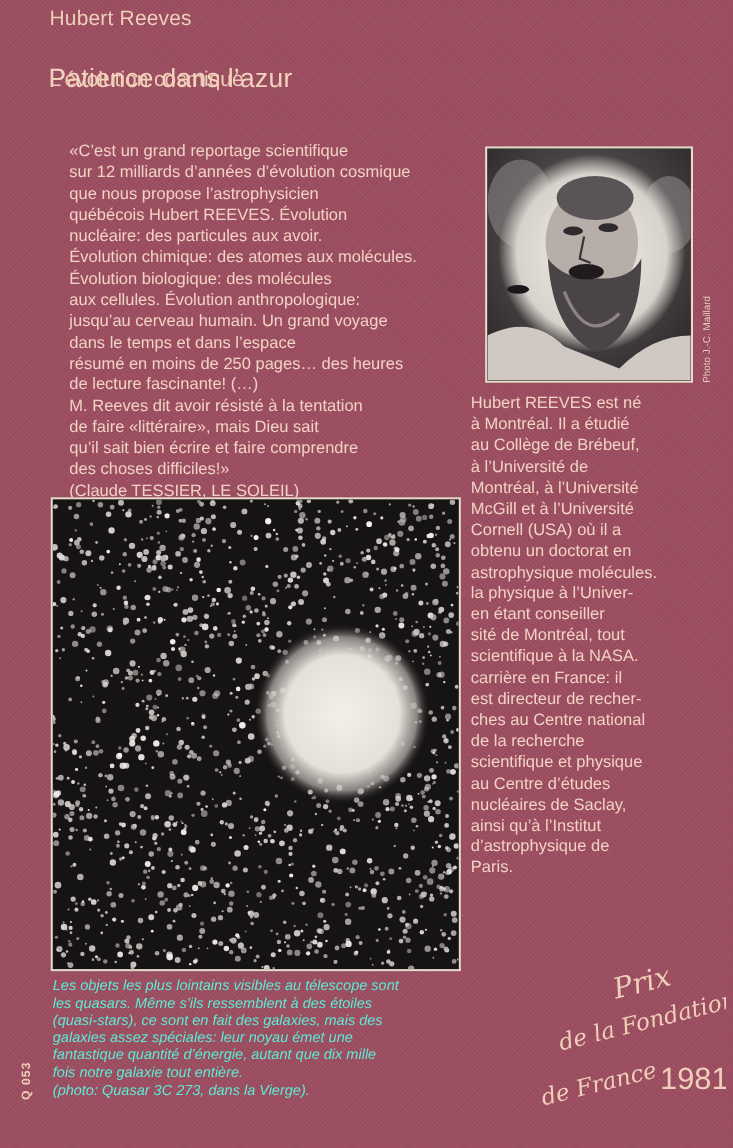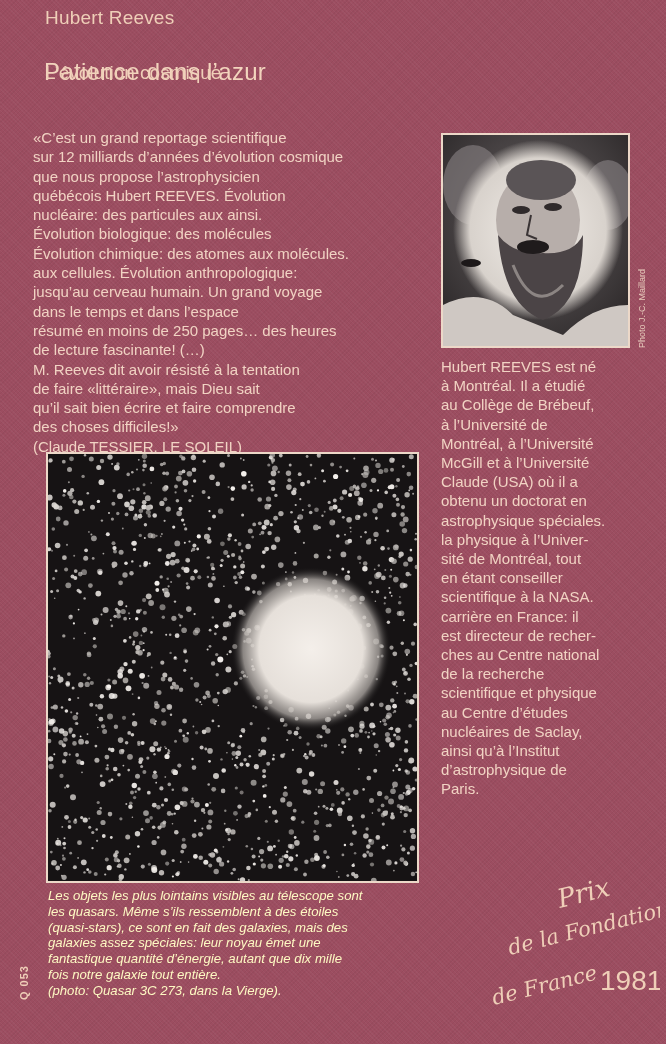--- a/index.html
+++ b/index.html
@@ -9,63 +9,63 @@
     background-image:
       repeating-linear-gradient(45deg, rgba(255,255,255,0.035) 0 1px, transparent 1px 3px),
       repeating-linear-gradient(-45deg, rgba(0,0,0,0.04) 0 1px, transparent 1px 3px);
     font-family:"Liberation Sans", sans-serif;
     color:#f0d2c0;
   }
   .abs { position:absolute; }
   .author { left:45px; top:7px; font-size:19px; letter-spacing:0.2px; color:#efcfb8; }
   .title { left:44px; top:30px; font-size:24px; letter-spacing:0.3px; color:#f2d4bd;margin-top:28px; }
   .subtitle { left:45px; top:62px; font-size:19px; color:#efcfb8; }
-  .quote { left:33px; top:128px; width:390px; font-size:15px; line-height:19.3px; color:#f1d3c3; }
+  .quote { left:63px; top:128px; width:390px; font-size:15px; line-height:19.3px; color:#f1d3c3; }
   .quote div { white-space:nowrap; }
   .portrait {
     left:441px; top:133px; width:189px; height:215px;
     border:2px solid #ecd8c8; box-sizing:border-box; overflow:hidden;
     background:#2a2628;
   }
   .credit {
     left:578px; top:296px; width:110px; font-size:9px; color:#e8ccbc;
     transform:rotate(-90deg); transform-origin:left top; white-space:nowrap;
     left:637px; top:348px;
   }
-  .bio { left:441px; top:357px; width:225px; font-size:15px; line-height:19.2px; color:#f1d3c3; }
+  .bio { left:428px; top:357px; width:225px; font-size:15px; line-height:19.2px; color:#f1d3c3; }
   .bio div { white-space:nowrap; }
   .galaxy {
     left:46px; top:452px; width:373px; height:431px;
     border:2px solid #ecd8c8; box-sizing:border-box; overflow:hidden;
     background:#151314;
   }
-  .caption { left:48px; top:888px; width:390px; font-size:13.2px; line-height:15.8px; font-style:italic; color:#fef9c3; }
+  .caption { left:48px; top:888px; width:390px; font-size:13.2px; line-height:15.8px; font-style:italic; color:#5eead4; }
   .caption div { white-space:nowrap; }
   .code {
     font-size:11px; font-weight:bold; color:#efcfb8; letter-spacing:1px;
     transform:rotate(-90deg); transform-origin:left top; white-space:nowrap;
     left:18px; top:1000px;
   }
   .prize { left:490px; top:870px; width:170px; height:150px; }
 </style>
 </head>
 <body>
 
 <div class="abs author">Hubert Reeves</div>
 <div class="abs title">Patience dans l’azur</div>
 <div class="abs subtitle">L’évolution cosmique</div>
 
 <div class="abs quote">
   <div>«C’est un grand reportage scientifique</div>
   <div>sur 12 milliards d’années d’évolution cosmique</div>
   <div>que nous propose l’astrophysicien</div>
   <div>québécois Hubert REEVES. Évolution</div>
-  <div>nucléaire: des particules aux ainsi.</div>
+  <div>nucléaire: des particules aux avoir.</div>
+  <div>Évolution chimique: des atomes aux molécules.</div>
   <div>Évolution biologique: des molécules</div>
-  <div>Évolution chimique: des atomes aux molécules.</div>
   <div>aux cellules. Évolution anthropologique:</div>
   <div>jusqu’au cerveau humain. Un grand voyage</div>
   <div>dans le temps et dans l’espace</div>
   <div>résumé en moins de 250 pages… des heures</div>
   <div>de lecture fascinante! (…)</div>
   <div>M. Reeves dit avoir résisté à la tentation</div>
   <div>de faire «littéraire», mais Dieu sait</div>
   <div>qu’il sait bien écrire et faire comprendre</div>
   <div>des choses difficiles!»</div>
   <div>(Claude TESSIER, LE SOLEIL)</div>
@@ -106,26 +106,26 @@
 </div>
 <div class="abs credit">Photo J.-C. Maillard</div>
 
 <div class="abs bio">
   <div>Hubert REEVES est né</div>
   <div>à Montréal. Il a étudié</div>
   <div>au Collège de Brébeuf,</div>
   <div>à l’Université de</div>
   <div>Montréal, à l’Université</div>
   <div>McGill et à l’Université</div>
-  <div>Claude (USA) où il a</div>
+  <div>Cornell (USA) où il a</div>
   <div>obtenu un doctorat en</div>
-  <div>astrophysique spéciales.</div>
+  <div>astrophysique molécules.</div>
   <div>la physique à l’Univer-</div>
+  <div>en étant conseiller</div>
   <div>sité de Montréal, tout</div>
-  <div>en étant conseiller</div>
   <div>scientifique à la NASA.</div>
   <div>carrière en France: il</div>
   <div>est directeur de recher-</div>
   <div>ches au Centre national</div>
   <div>de la recherche</div>
   <div>scientifique et physique</div>
   <div>au Centre d’études</div>
   <div>nucléaires de Saclay,</div>
   <div>ainsi qu’à l’Institut</div>
   <div>d’astrophysique de</div>

